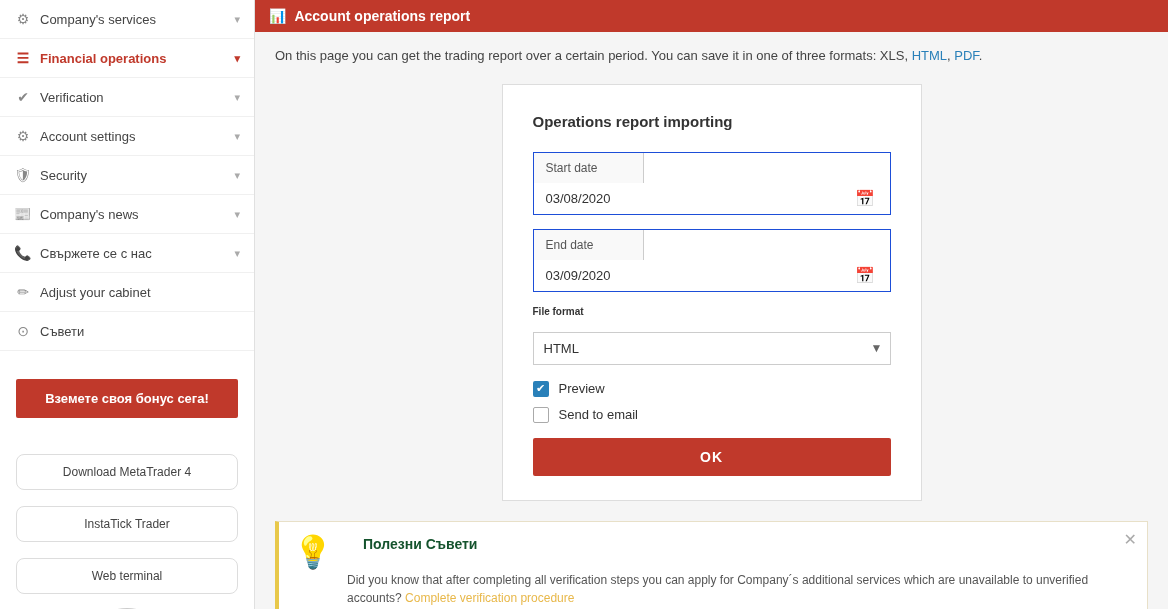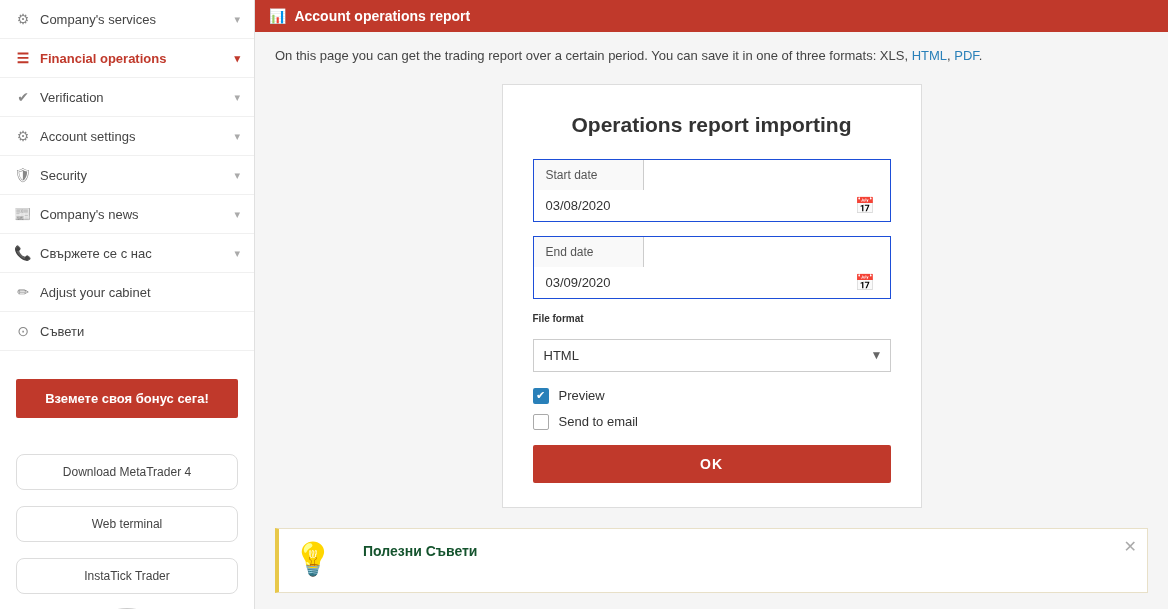--- a/index.html
+++ b/index.html
@@ -103,24 +103,24 @@
 
     
     .form-card {
       background: #fff;
       border: 1px solid #ddd;
       padding: 28px 30px 24px 30px;
       max-width: 420px;
       margin: 0 auto 20px auto;
     }
     .form-card-title {
-      font-size: 21px;
+      font-size: 15px;
       font-weight: bold;
       color: #333;
-      text-align: center;
+      text-align: left;
       margin-bottom: 22px;
     }
 
     .form-row {
       display: flex;
       border: 1px solid #1d4ed8;
       margin-bottom: 14px;
       background: #fff;
       flex-direction: column;
     }
@@ -346,24 +346,24 @@
   </div>
     </div>
 
   <div style="margin: 8px;">
     <button class="sidebar-bonus-btn">Вземете своя бонус сега!</button>
   </div>
   <div style="margin: 4px 8px;">
     <button class="sidebar-link-btn">Download MetaTrader 4</button>
   </div>
   <div style="margin: 4px 8px;">
+    <button class="sidebar-link-btn">InstaTick Trader</button>
+  </div>
+  <div style="margin: 4px 8px;">
     <button class="sidebar-link-btn">Web terminal</button>
-  </div>
-  <div style="margin: 4px 8px;">
-    <button class="sidebar-link-btn">InstaTick Trader</button>
   </div>
   <div class="sidebar-card-icon">💳</div>
 </nav>
 
 <main class="main">
 
   <div class="page-header-bar">
     <span>📊</span>
     <span>Account operations report</span>
   </div>
@@ -406,17 +406,20 @@
       <span class="checkbox-label">Send to email</span>
     </div>
 
     <button class="ok-btn">OK</button>
   </div>
 
   <div class="tip-box">
     <span class="tip-icon">💡</span>
     <div class="tip-content">
       <div class="tip-title">Полезни Съвети</div>
+      <div class="tip-text">
+        <span>Did you know that after completing all verification steps you can apply for Company´s additional services which are unavailable to unverified accounts? </span><a href="#">Complete verification procedure</a><span></span>
+      </div>
     </div>
     <button class="tip-close">✕</button>
   </div>
 
 </main>
 
 </body></html>

